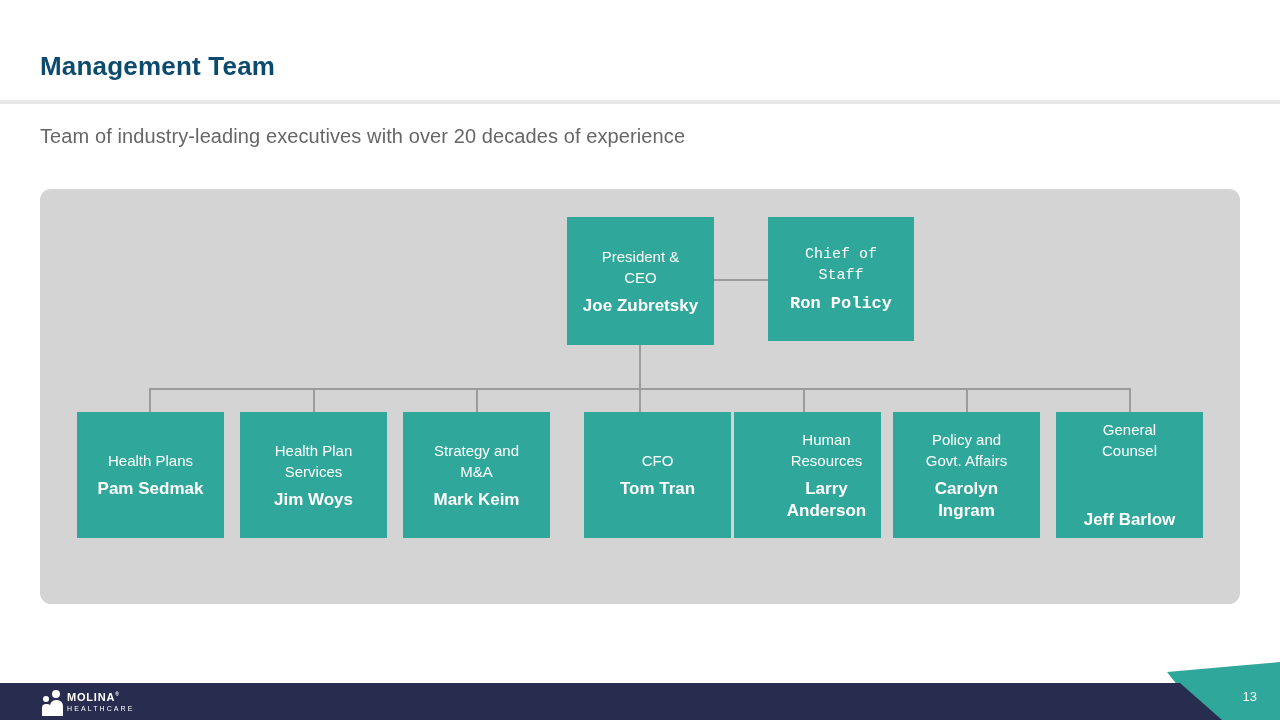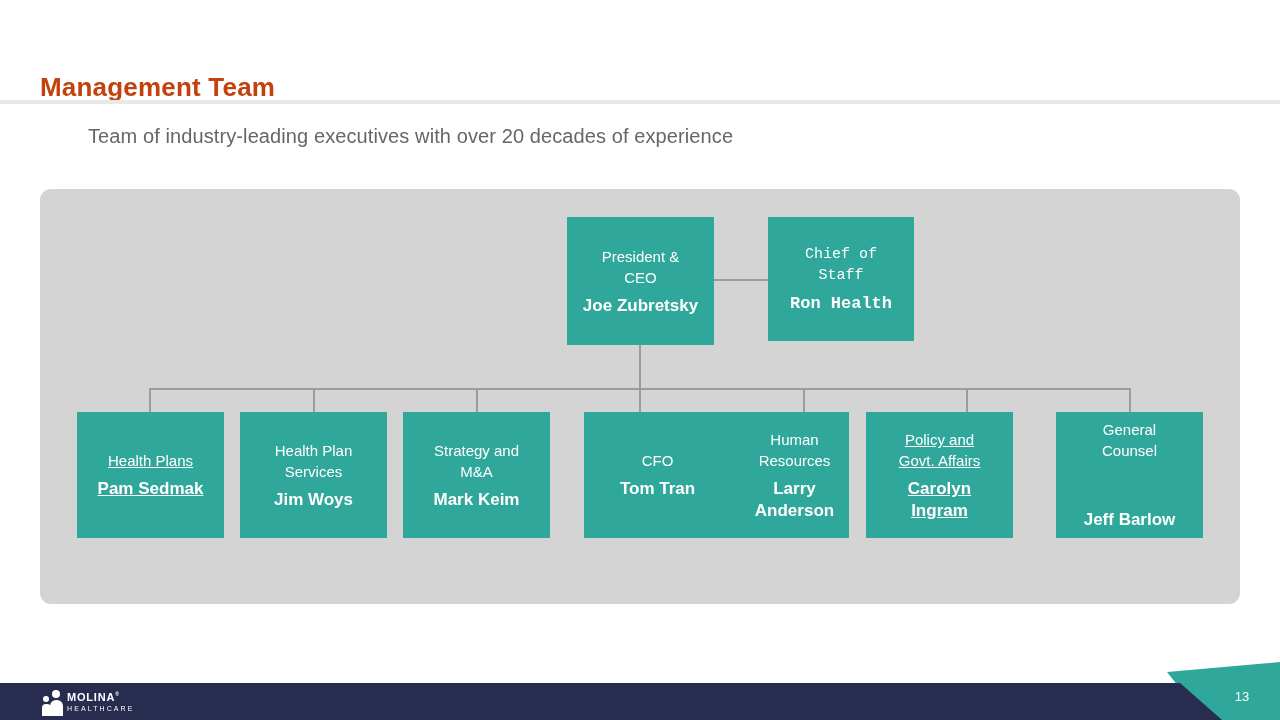--- a/index.html
+++ b/index.html
@@ -5,48 +5,48 @@
   * { margin:0; padding:0; box-sizing:border-box; }
   html,body { background:#888; }
   .slide {
     position:relative; width:1280px; height:720px; margin:0 auto;
     background:#ffffff; overflow:hidden;
     font-family:"Liberation Sans", sans-serif;
   }
   
   .page-title {
     position:absolute; left:40px; top:51px;
-    font-size:26px; font-weight:bold; color:#c2410c; letter-spacing:0.2px;margin-top:21px;
+    font-size:26px; font-weight:bold; color:#0c4a6e; letter-spacing:0.2px;
   }
   .header-divider {
     position:absolute; left:0; top:100px; width:1280px; height:4px;
     background:#e8e8e8;
   }
   .subtitle {
     position:absolute; left:40px; top:125px;
-    font-size:20px; color:#666666; letter-spacing:0.1px;margin-left:48px;
+    font-size:20px; color:#666666; letter-spacing:0.1px;
   }
   
   .panel {
     position:absolute; left:40px; top:189px; width:1200px; height:415px;
     background:#d4d4d4;
     border-radius:11px;
   }
   .node {
     position:absolute; background:#2fa79b; color:#ffffff;
     display:flex; flex-direction:column; align-items:center; justify-content:center;
     text-align:center; row-gap:7px; padding:0 10px;
   }
   .node .role { font-size:15px; line-height:1.4; white-space:pre-line; }
   .node .name { font-size:17px; font-weight:bold; line-height:1.25; white-space:pre-line; }
   .node-ceo   { left:527px; top:28px;  width:147px; height:128px; }
   .node-chief { left:728px; top:28px;  width:146px; height:124px;font-family:Liberation Mono, monospace; }
   .node-r     { top:223px; width:147px; height:126px; }
-  .node-r0 { left:37px;text-decoration:underline;  } .node-r1 { left:200px; } .node-r2 { left:363px;text-align:center; }
-  .node-r3 { left:544px; } .node-r4 { left:662px;padding-left:48px; } .node-r5 { left:826px;text-decoration:underline; }
+  .node-r0 { left:37px;  } .node-r1 { left:200px; } .node-r2 { left:363px;text-align:center; }
+  .node-r3 { left:544px; } .node-r4 { left:694px;padding-left:48px; } .node-r5 { left:853px; }
   .node-r6 { left:1016px;gap:48px; }
   .conn { position:absolute; background:#9c9c9c; }
   .conn-ceo-chief { left:674px; top:90px;  width:54px;  height:2px; }
   .conn-ceo-drop  { left:599px; top:156px; width:2px;   height:43px; }
   .conn-main      { left:109px; top:199px; width:982px; height:2px; }
   .conn-drop      { top:201px; width:2px; height:22px; }
   .drop0 { left:109px; } .drop1 { left:273px; } .drop2 { left:436px; }
   .drop3 { left:599px; } .drop4 { left:763px; } .drop5 { left:926px; }
   .drop6 { left:1089px; }
   
@@ -59,21 +59,21 @@
   .logo-icon .head-s { position:absolute; left:1px; top:7px;  width:6px; height:6px; border-radius:50%; background:#fff; }
   .logo-icon .body-s { position:absolute; left:0px; top:15px; width:9px; height:12px; border-radius:4px 4px 0 0; background:#fff; }
   .logo-icon .head-l { position:absolute; left:10px; top:1px; width:8px; height:8px; border-radius:50%; background:#fff; }
   .logo-icon .body-l { position:absolute; left:8px; top:11px; width:13px; height:16px; border-radius:6px 6px 0 0; background:#fff; }
   .logo-text { display:flex; flex-direction:column; line-height:1; }
   .logo-name { font-size:11px; font-weight:bold; letter-spacing:0.8px; }
   .logo-name sup { font-size:5px; vertical-align:super; }
   .logo-sub  { font-size:7px; letter-spacing:2.1px; margin-top:2px; }
   .page-number {
     position:absolute; left:1227px; top:689px; width:30px;
-    text-align:center; color:#ffffff; font-size:13px;
+    text-align:right; color:#ffffff; font-size:13px;
   }
 </style>
 </head>
 <body>
 
 <div class="slide">
 
   <div class="page-title">Management Team</div>
   <div class="header-divider"></div>
   <div class="subtitle">Team of industry-leading executives with over 20 decades of experience</div>
@@ -91,21 +91,21 @@
     <div class="conn conn-drop drop5"></div>
     <div class="conn conn-drop drop6"></div>
 
     <div class="node node-ceo">
       <div class="role">President &amp;
 CEO</div>
       <div class="name">Joe Zubretsky</div>
     </div>
     <div class="node node-chief">
       <div class="role">Chief of Staff</div>
-      <div class="name">Ron Health</div>
+      <div class="name">Ron Policy</div>
     </div>
 
     <div class="node node-r node-r0">
       <div class="role">Health Plans</div>
       <div class="name">Pam Sedmak</div>
     </div>
     <div class="node node-r node-r1">
       <div class="role">Health Plan
 Services</div>
       <div class="name">Jim Woys</div>

